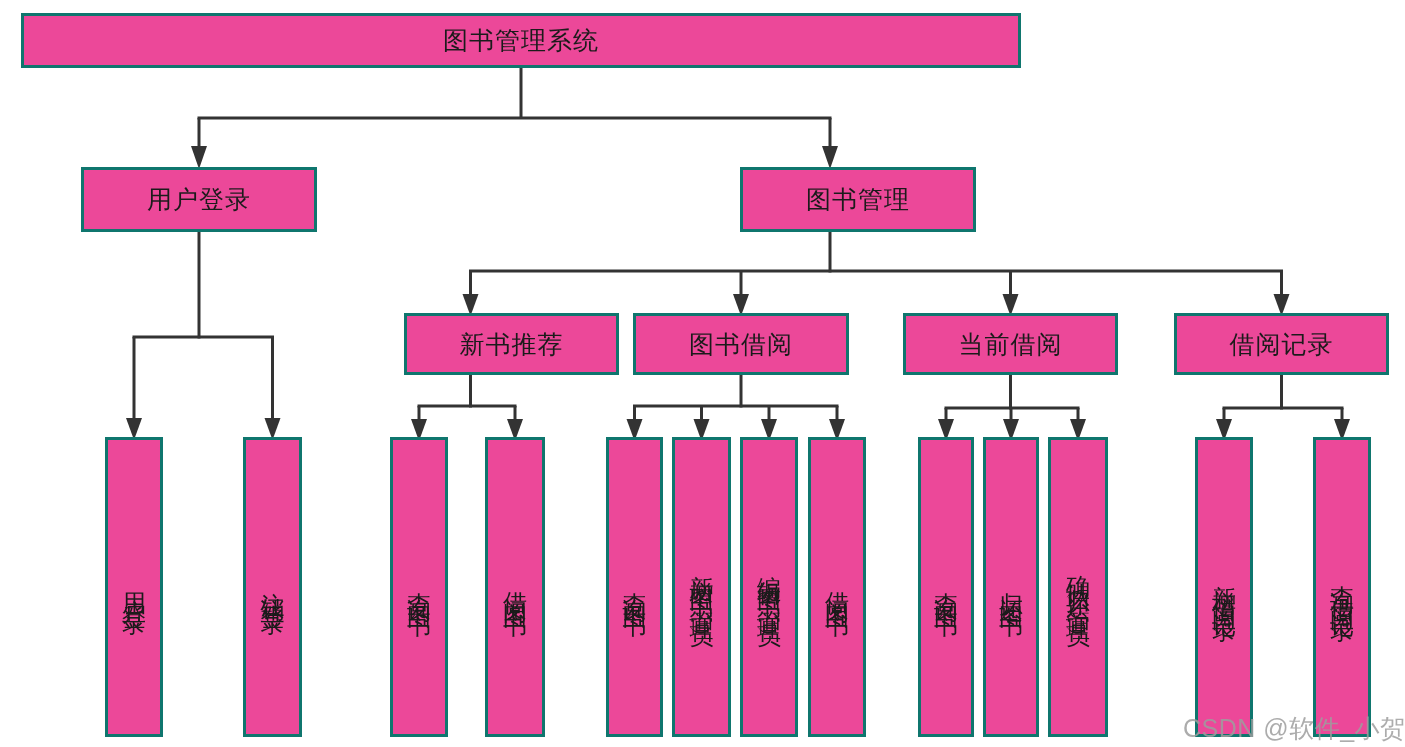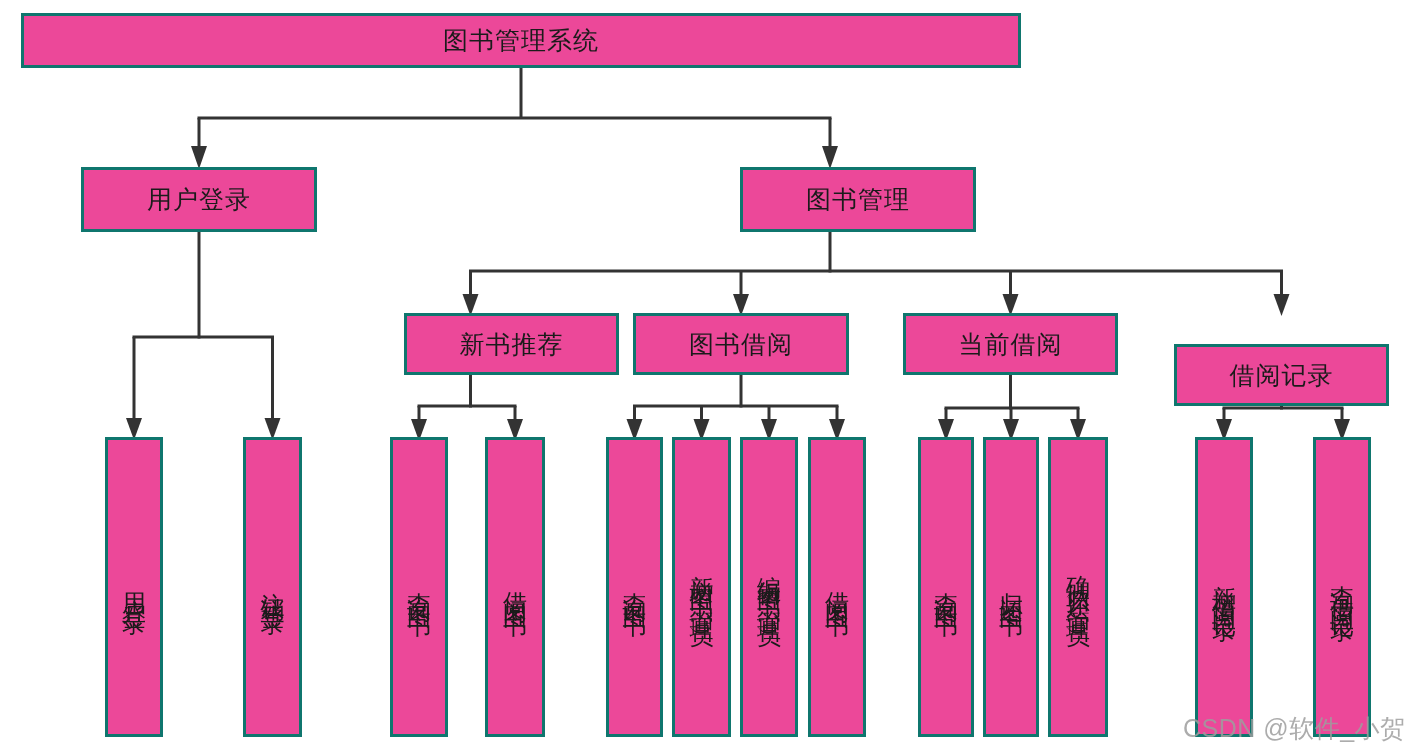--- a/index.html
+++ b/index.html
@@ -20,21 +20,21 @@
   
   #n-root{left:21px;top:13px;width:1000px;height:55px;}
   
   #n-login{left:81px;top:167px;width:236px;height:65px;}
   #n-mgmt{left:704px;top:167px;width:236px;height:65px;margin-left:36px;}
   
   .l2{top:313px;height:62px;}
   #n-newbook{left:363px;width:215px;margin-left:41px;}
   #n-borrow{left:633px;width:216px;}
   #n-current{left:903px;width:215px;}
-  #n-records{left:1174px;width:215px;margin-top:31px;}
+  #n-records{left:1174px;width:215px;}
   
   .leaf{top:437px;height:300px;}
   #lf-login-1{left:105px;width:58px;}
   #lf-login-2{left:243px;width:59px;}
   #lf-nb-1{left:390px;width:58px;}
   #lf-nb-2{left:485px;width:60px;}
   #lf-bw-1{left:606px;width:57px;}
   #lf-bw-2{left:672px;width:59px;}
   #lf-bw-3{left:740px;width:58px;}
   #lf-bw-4{left:808px;width:58px;}

